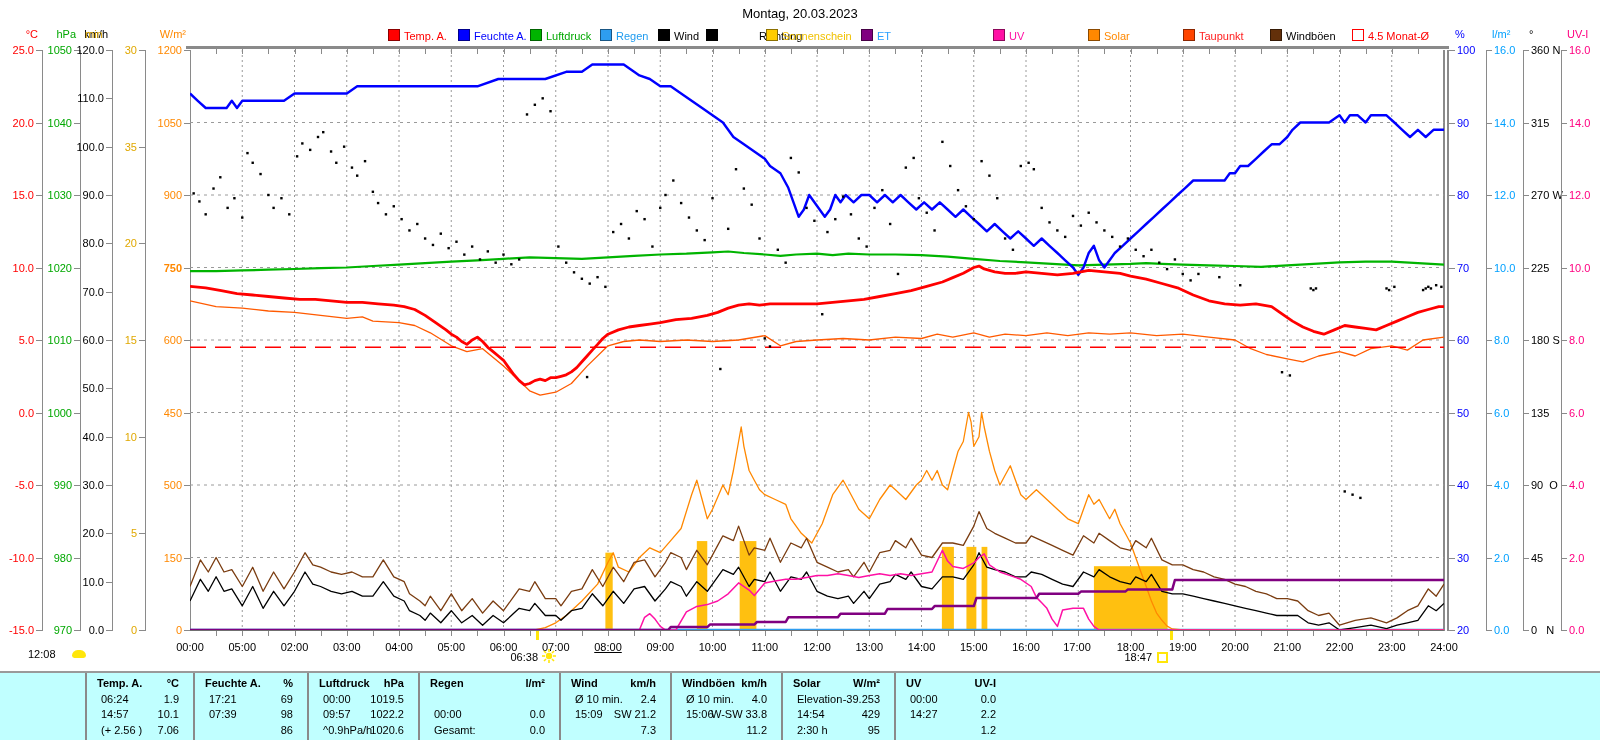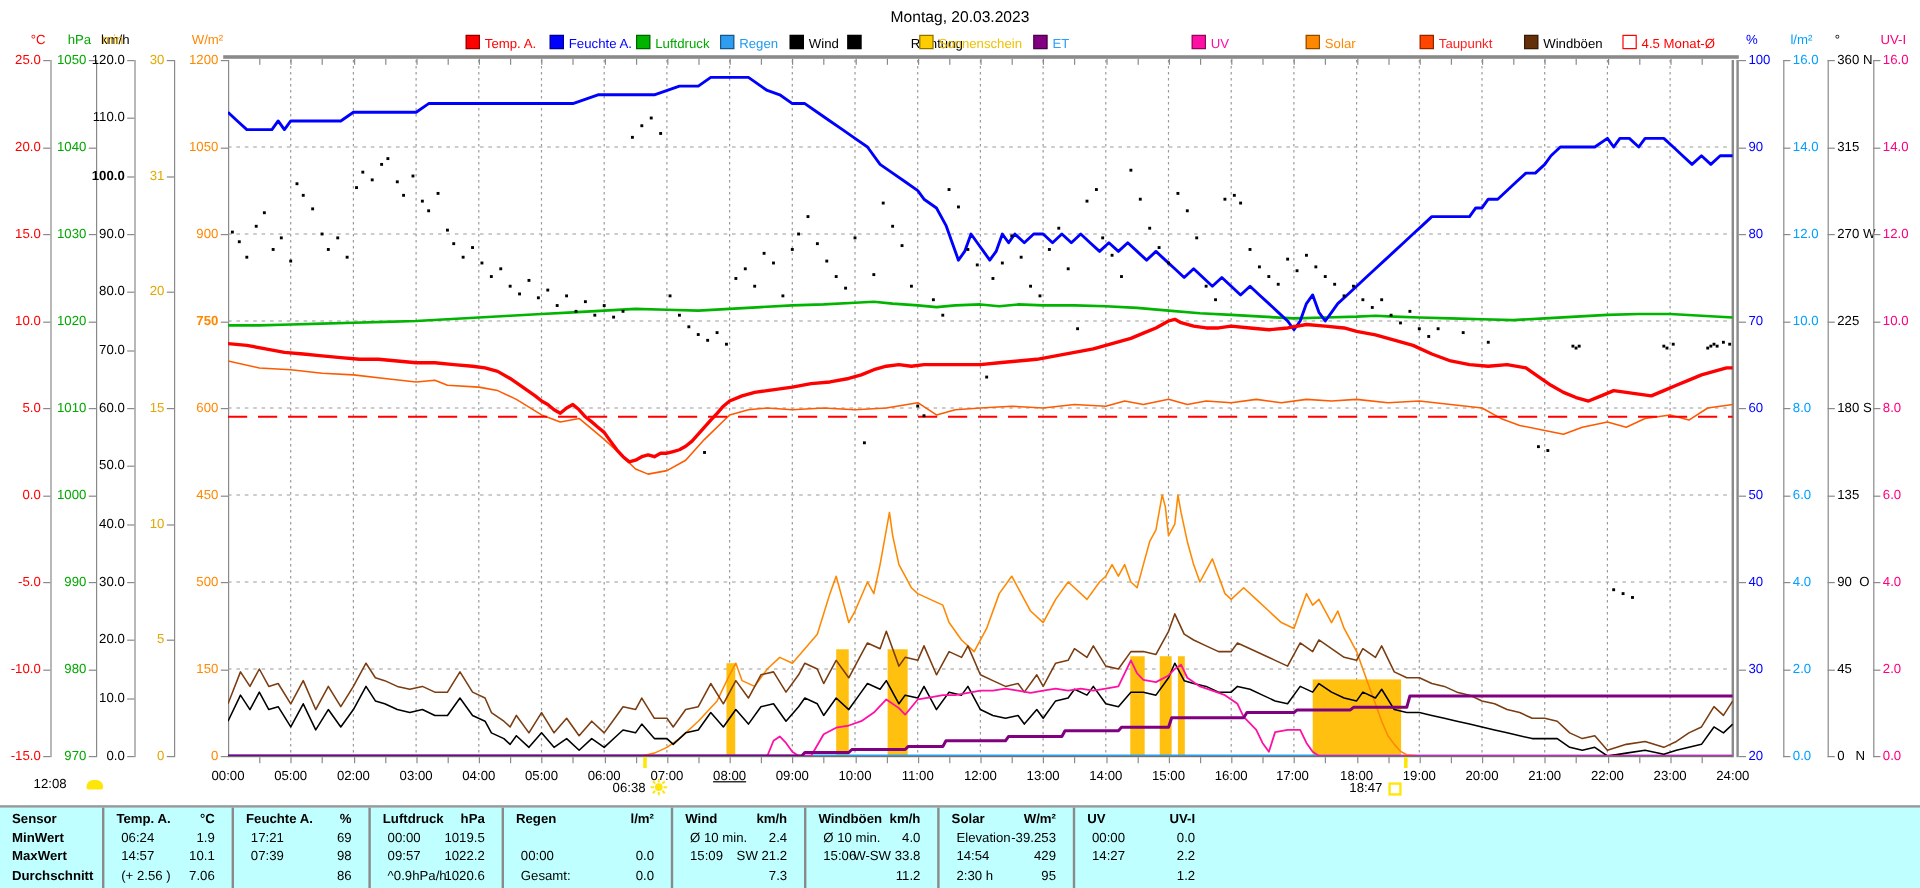--- a/index.html
+++ b/index.html
@@ -92,21 +92,21 @@
     <div class="ticklabel abs" style="left: 14px; width: 58px; text-align: right; top: 551.5px; color: rgb(0, 168, 0);">980</div>
     <div class="tick abs" style="left: 74px; width: 6px; top: 630px;"></div>
     <div class="ticklabel abs" style="left: 14px; width: 58px; text-align: right; top: 624px; color: rgb(0, 168, 0);">970</div>
     <div class="axis-line abs" style="left: 112px;"></div>
     <div class="unit abs" style="left: 52px; width: 56px; text-align: right; color: rgb(0, 0, 0);">km/h</div>
     <div class="tick abs" style="left: 106px; width: 6px; top: 50px;"></div>
     <div class="ticklabel abs" style="left: 46px; width: 58px; text-align: right; top: 44px; color: rgb(0, 0, 0);">120.0</div>
     <div class="tick abs" style="left: 106px; width: 6px; top: 98.3333px;"></div>
     <div class="ticklabel abs" style="left: 46px; width: 58px; text-align: right; top: 92.3333px; color: rgb(0, 0, 0);">110.0</div>
     <div class="tick abs" style="left: 106px; width: 6px; top: 146.667px;"></div>
-    <div class="ticklabel abs" style="left: 46px; width: 58px; text-align: right; top: 140.667px; color: rgb(0, 0, 0); font-weight: bold;">100.0</div>
+    <div class="ticklabel abs" style="left: 46px; width: 58px; text-align: right; top: 140.667px; color: rgb(0, 0, 0);">100.0</div>
     <div class="tick abs" style="left: 106px; width: 6px; top: 195px;"></div>
     <div class="ticklabel abs" style="left: 46px; width: 58px; text-align: right; top: 189px; color: rgb(0, 0, 0);">90.0</div>
     <div class="tick abs" style="left: 106px; width: 6px; top: 243.333px;"></div>
     <div class="ticklabel abs" style="left: 46px; width: 58px; text-align: right; top: 237.333px; color: rgb(0, 0, 0);">80.0</div>
     <div class="tick abs" style="left: 106px; width: 6px; top: 291.667px;"></div>
     <div class="ticklabel abs" style="left: 46px; width: 58px; text-align: right; top: 285.667px; color: rgb(0, 0, 0);">70.0</div>
     <div class="tick abs" style="left: 106px; width: 6px; top: 340px;"></div>
     <div class="ticklabel abs" style="left: 46px; width: 58px; text-align: right; top: 334px; color: rgb(0, 0, 0);">60.0</div>
     <div class="tick abs" style="left: 106px; width: 6px; top: 388.333px;"></div>
     <div class="ticklabel abs" style="left: 46px; width: 58px; text-align: right; top: 382.333px; color: rgb(0, 0, 0);">50.0</div>
@@ -118,21 +118,21 @@
     <div class="ticklabel abs" style="left: 46px; width: 58px; text-align: right; top: 527.333px; color: rgb(0, 0, 0);">20.0</div>
     <div class="tick abs" style="left: 106px; width: 6px; top: 581.667px;"></div>
     <div class="ticklabel abs" style="left: 46px; width: 58px; text-align: right; top: 575.667px; color: rgb(0, 0, 0);">10.0</div>
     <div class="tick abs" style="left: 106px; width: 6px; top: 630px;"></div>
     <div class="ticklabel abs" style="left: 46px; width: 58px; text-align: right; top: 624px; color: rgb(0, 0, 0);">0.0</div>
     <div class="axis-line abs" style="left: 145px;"></div>
     <div class="unit abs" style="left: 85px; width: 56px; color: rgb(224, 168, 0);">min</div>
     <div class="tick abs" style="left: 139px; width: 6px; top: 50px;"></div>
     <div class="ticklabel abs" style="left: 79px; width: 58px; text-align: right; top: 44px; color: rgb(224, 168, 0);">30</div>
     <div class="tick abs" style="left: 139px; width: 6px; top: 146.667px;"></div>
-    <div class="ticklabel abs" style="left: 79px; width: 58px; text-align: right; top: 140.667px; color: rgb(224, 168, 0);">31</div>
+    <div class="ticklabel abs" style="left: 79px; width: 58px; text-align: right; top: 140.667px; color: rgb(224, 168, 0);">35</div>
     <div class="tick abs" style="left: 139px; width: 6px; top: 243.333px;"></div>
     <div class="ticklabel abs" style="left: 79px; width: 58px; text-align: right; top: 237.333px; color: rgb(224, 168, 0);">20</div>
     <div class="tick abs" style="left: 139px; width: 6px; top: 340px;"></div>
     <div class="ticklabel abs" style="left: 79px; width: 58px; text-align: right; top: 334px; color: rgb(224, 168, 0);">15</div>
     <div class="tick abs" style="left: 139px; width: 6px; top: 436.667px;"></div>
     <div class="ticklabel abs" style="left: 79px; width: 58px; text-align: right; top: 430.667px; color: rgb(224, 168, 0);">10</div>
     <div class="tick abs" style="left: 139px; width: 6px; top: 533.333px;"></div>
     <div class="ticklabel abs" style="left: 79px; width: 58px; text-align: right; top: 527.333px; color: rgb(224, 168, 0);">5</div>
     <div class="tick abs" style="left: 139px; width: 6px; top: 630px;"></div>
     <div class="ticklabel abs" style="left: 79px; width: 58px; text-align: right; top: 624px; color: rgb(224, 168, 0);">0</div>
@@ -591,34 +591,20 @@
     <circle cx="7" cy="7" r="3.2" fill="#ffe60a"></circle>
   </svg>
 </div>
 
 <div class="abs sunlabel" style="left:1100px;top:651px;width:52px;text-align:right;">
   <span>18:47</span>
 </div>
 <div id="sunset-icon" class="abs" style="left:1157px;top:652px;"></div>
 
 <div id="table" class="abs">
-    <div class="tcol abs" style="left: 0px; width: 85px;">
-      <div class="trow bold abs" style="top: 3px;">
-        <span class="lt">Sensor</span>
-      </div>
-      <div class="trow bold abs" style="top: 18.5px;">
-        <span class="lt">MinWert</span>
-      </div>
-      <div class="trow bold abs" style="top: 34px;">
-        <span class="lt">MaxWert</span>
-      </div>
-      <div class="trow bold abs" style="top: 49.5px;">
-        <span class="lt">Durchschnitt</span>
-      </div>
-    </div>
     <div class="tcol b abs" style="left: 85px; width: 108px;">
       <div class="trow bold abs" style="top: 3px;">
         <span class="lt">Temp. A.</span>
         <span class="rt" style="right: 14px;">°C</span>
       </div>
       <div class="trow abs" style="top: 18.5px;">
         <span class="lt" style="left: 14px;">06:24</span>
         <span class="rt" style="right: 14px;">1.9</span>
       </div>
       <div class="trow abs" style="top: 34px;">

